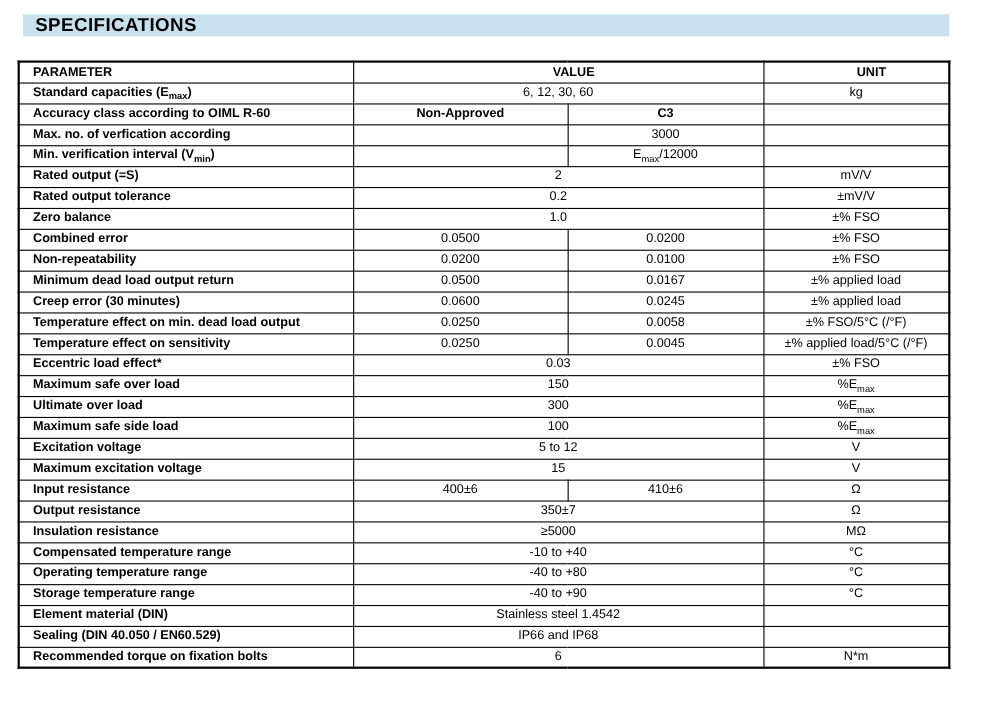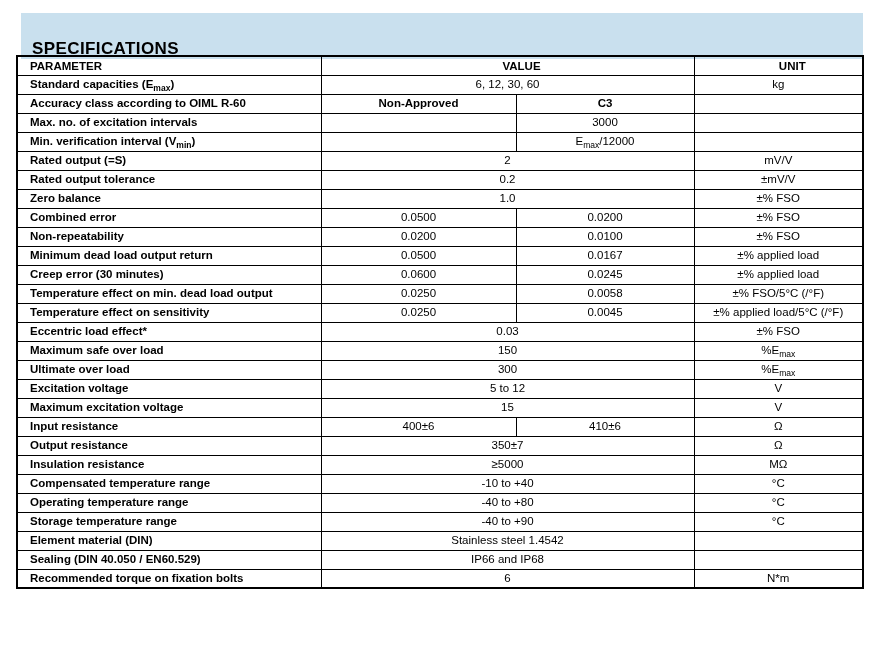--- a/index.html
+++ b/index.html
@@ -5,23 +5,23 @@
   * { box-sizing: border-box; }
   html, body { margin: 0; padding: 0; background: #ffffff; }
   body {
     position: relative;
     width: 895px; height: 650px;
     font-family: "Liberation Sans", sans-serif;
     color: #000;
   }
   .section-header {
     position: absolute; left: 21px; top: 13px;
-    width: 842px; height: 46px;
+    width: 842px; height: 20px;
     background: #c9e0ee;
-    display: flex; align-items: flex-end;
+    display: flex; align-items: flex-start;
     padding-left: 11px;
   }
   .section-title {
     font-weight: bold; font-size: 17px; letter-spacing: 0.4px;
   }
   table.spec-table {
     position: absolute; left: 16px; top: 55px;
     width: 846px;
     border-collapse: collapse; table-layout: fixed;
     border: 2px solid #000;
@@ -69,21 +69,21 @@
         <td class="val" colspan="2">6, 12, 30, 60</td>
         <td class="unit">kg</td>
       </tr>
       <tr>
         <td class="param">Accuracy class according to OIML R-60</td>
         <td class="val bold">Non-Approved</td>
         <td class="val bold">C3</td>
         <td class="unit"></td>
       </tr>
       <tr>
-        <td class="param">Max. no. of excitation intervals</td>
+        <td class="param">Max. no. of verfication according</td>
         <td class="val"></td>
         <td class="val">3000</td>
         <td class="unit"></td>
       </tr>
       <tr>
         <td class="param">Min. verification interval (V<sub>min</sub>)</td>
         <td class="val"></td>
         <td class="val">E<sub>max</sub>/12000</td>
         <td class="unit"></td>
       </tr>
@@ -147,20 +147,25 @@
         <td class="param">Maximum safe over load</td>
         <td class="val" colspan="2">150</td>
         <td class="unit">%E<sub>max</sub></td>
       </tr>
       <tr>
         <td class="param">Ultimate over load</td>
         <td class="val" colspan="2">300</td>
         <td class="unit">%E<sub>max</sub></td>
       </tr>
       <tr>
+        <td class="param">Maximum safe side load</td>
+        <td class="val" colspan="2">100</td>
+        <td class="unit">%E<sub>max</sub></td>
+      </tr>
+      <tr>
         <td class="param">Excitation voltage</td>
         <td class="val" colspan="2">5 to 12</td>
         <td class="unit">V</td>
       </tr>
       <tr>
         <td class="param">Maximum excitation voltage</td>
         <td class="val" colspan="2">15</td>
         <td class="unit">V</td>
       </tr>
       <tr>

